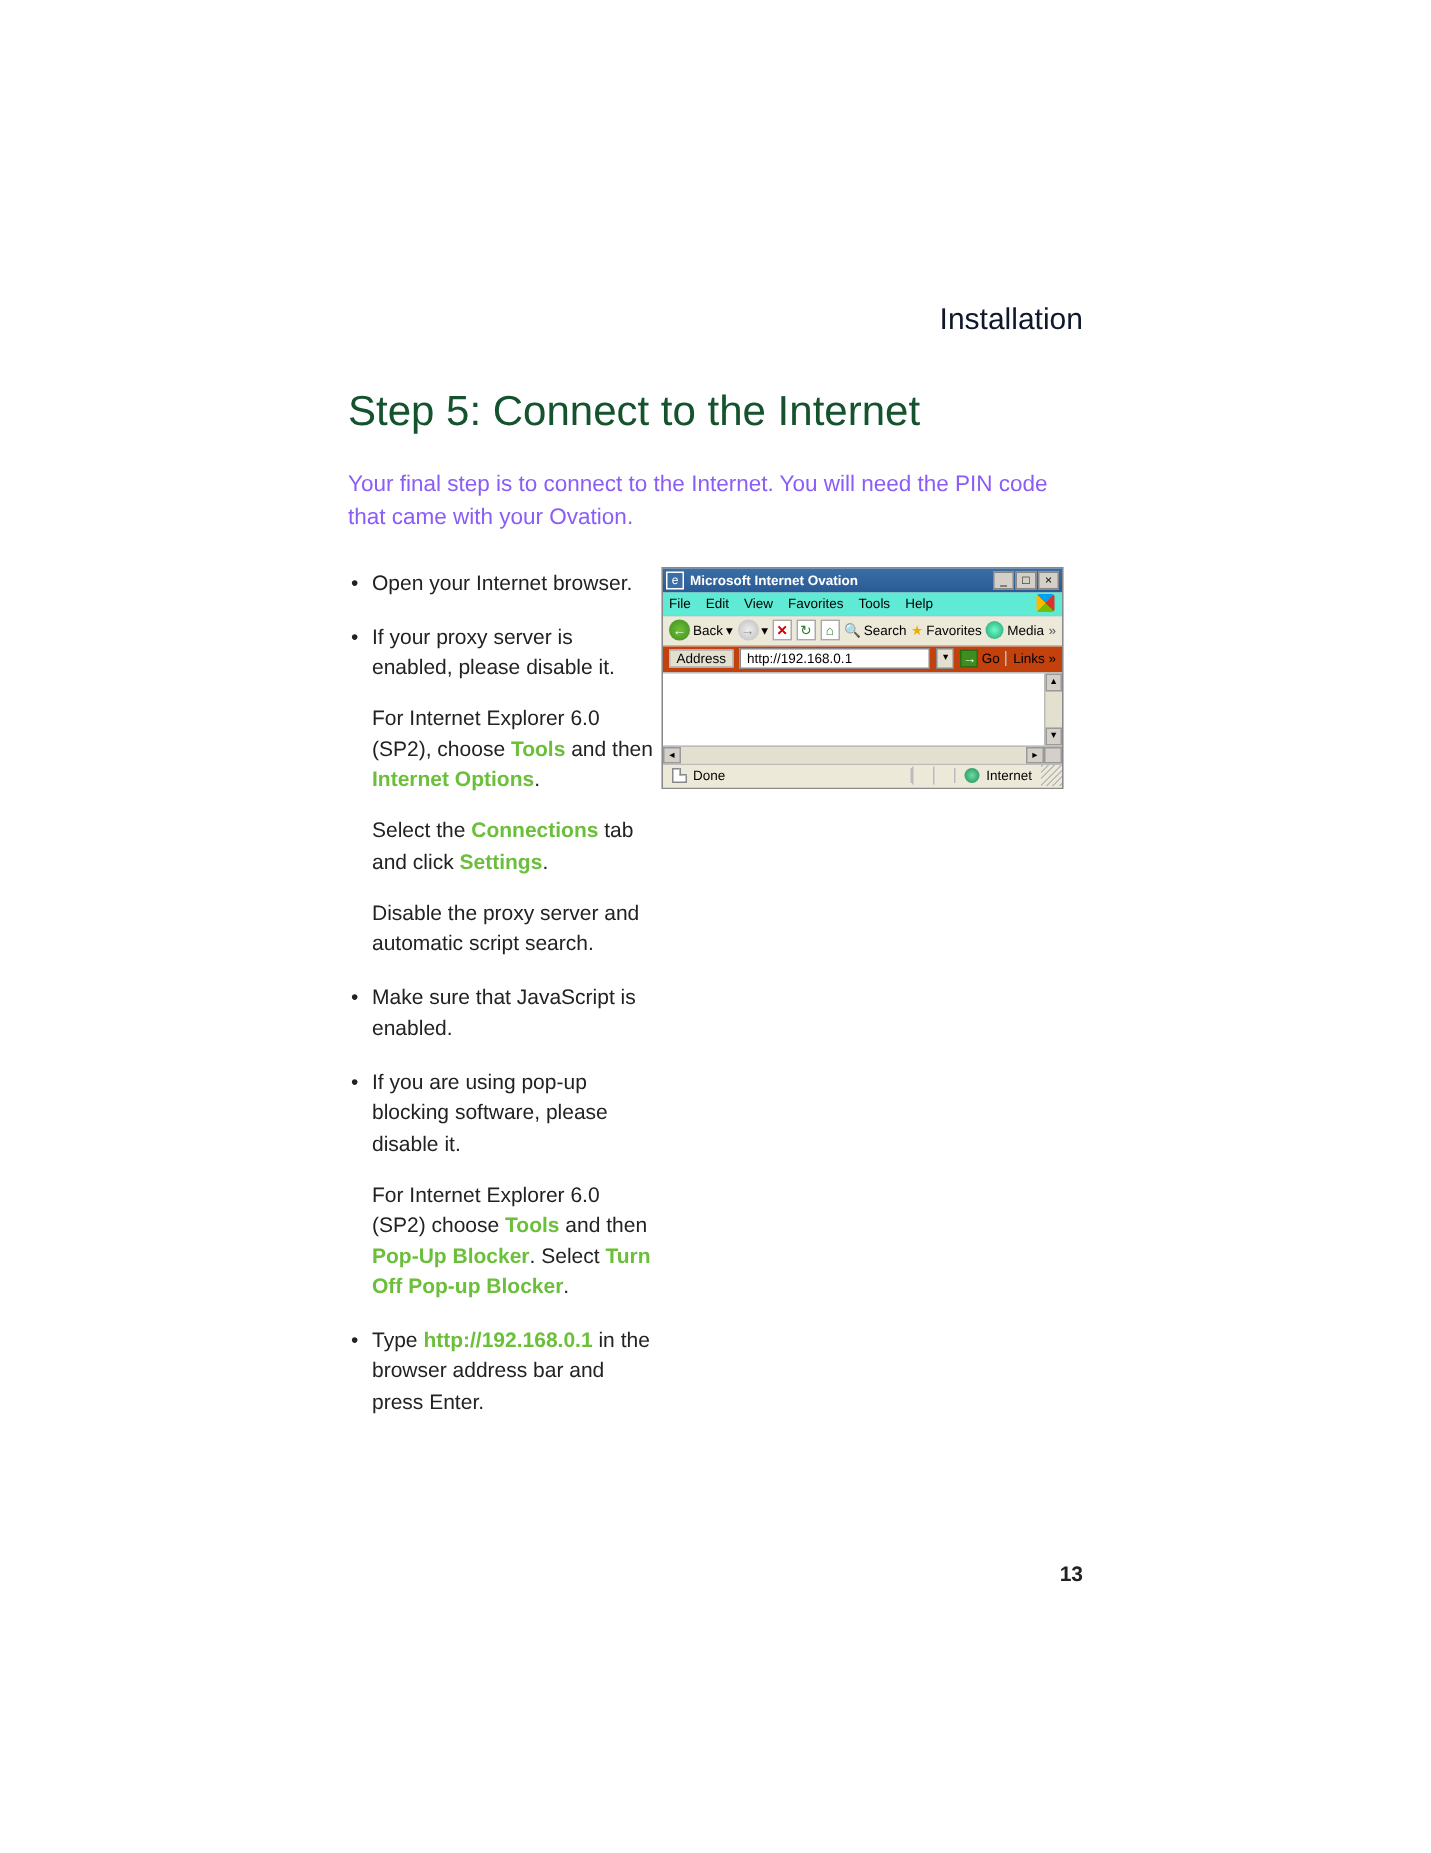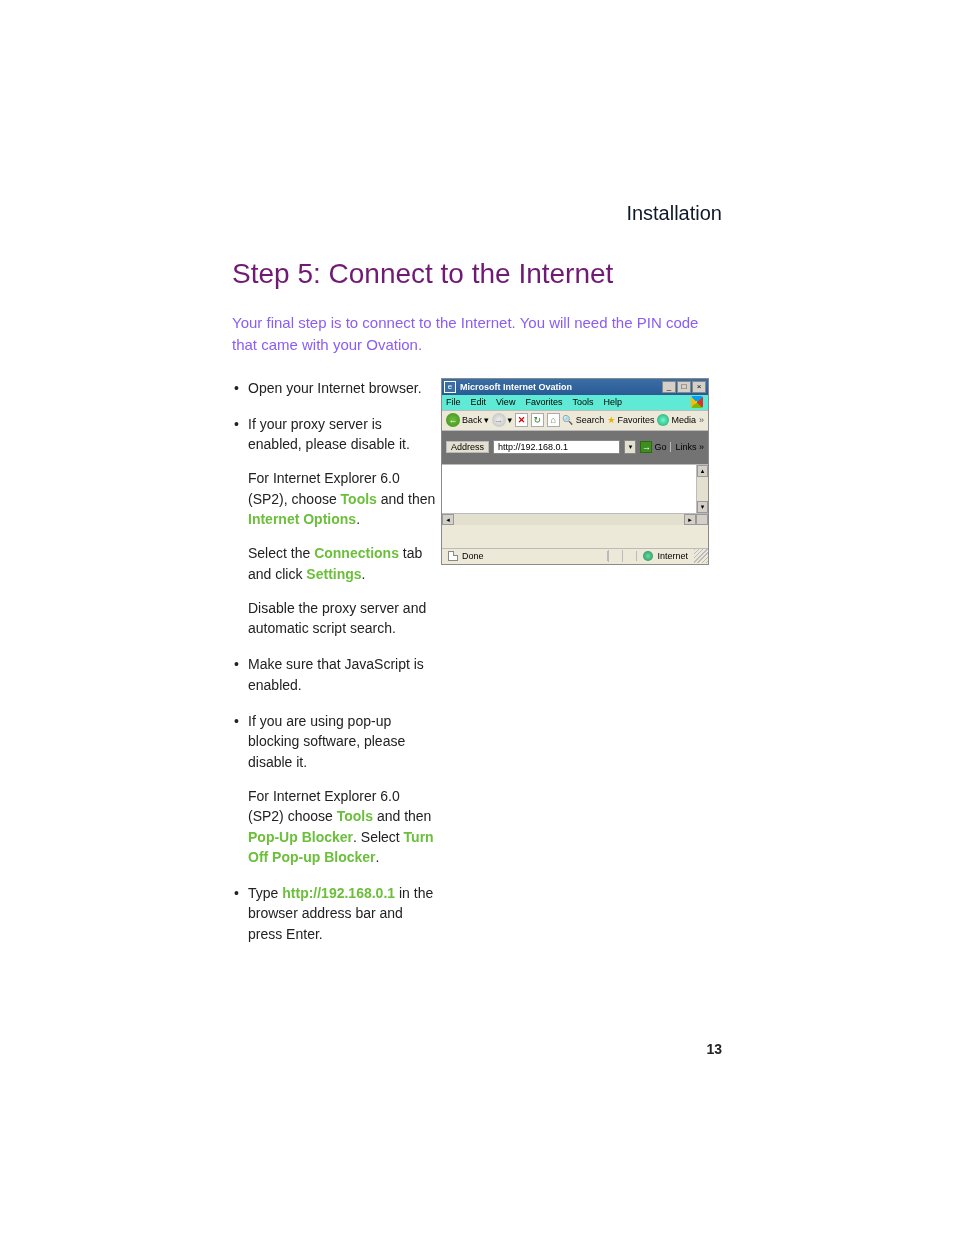--- a/index.html
+++ b/index.html
@@ -1,20 +1,20 @@
 <!DOCTYPE html>
 <html><head>
 <meta charset="utf-8">
 <style>
   * { box-sizing: border-box; margin: 0; padding: 0; }
   html, body { width: 954px; height: 1235px; background: #fff; font-family: "Segoe UI", "Helvetica Neue", Arial, sans-serif; color: #333; }
   .page { position: relative; width: 954px; height: 1235px; }
   .header-label { position: absolute; top: 202px; right: 232px; color: #0f172a; font-size: 20px; font-weight: 300; }
   .content { position: absolute; top: 258px; left: 232px; width: 492px; }
-  h1.title { font-size: 28px; font-weight: 300; color: #701a75; margin-bottom: 22px; }
+  h1.title { font-size: 28px; font-weight: 300; color: #14532d; margin-bottom: 22px; }
   .intro { font-size: 15px; line-height: 1.45; color: #8b5cf6; margin-bottom: 22px; }
   .two-col { display: flex; gap: 4px; }
   .left-col { width: 205px; }
   .right-col { flex: 1; }
   ul.steps { list-style: none; font-size: 14px; line-height: 1.45; color: #222; }
   ul.steps > li { position: relative; padding-left: 16px; margin-bottom: 16px; }
   ul.steps > li::before { content: "•"; position: absolute; left: 2px; top: 0; }
   .sub { margin-top: 14px; }
   .hl { color: #6bbf3a; font-weight: 600; }
   .page-num { position: absolute; bottom: 178px; right: 232px; font-size: 14px; font-weight: 600; color: #222; }
@@ -36,36 +36,36 @@
   .circ { width: 14px; height: 14px; border-radius: 50%; display: inline-flex; align-items: center; justify-content: center; font-size: 9px; }
   .circ.green { background: radial-gradient(#6fbf3a, #3e8e1e); color: #fff; }
   .circ.grey { background: radial-gradient(#eee,#bbb); color: #888; }
   .sq { width: 14px; height: 14px; background: #fff; border: 1px solid #aaa; display: inline-flex; align-items: center; justify-content: center; font-size: 9px; }
   .sq.red { color: #c00; font-weight: bold; }
   .sq.refresh { color: #2a7a2a; }
   .sq.home { color: #2a7a2a; }
   .star { color: #e8b000; }
   .media-ico { width: 12px; height: 12px; border-radius: 50%; background: radial-gradient(#6fc, #2a9a6a); display: inline-block; }
   .ie-toolbar .chev { font-size: 9px; color: #555; margin-left: auto; }
-  .ie-addr { display: flex; align-items: center; height: 34px; background: #737373; border-bottom: 1px solid #bbb; padding: 0 4px; gap: 4px; }
+  .ie-addr { display: flex; align-items: center; height: 18px; background: #c2410c; border-bottom: 1px solid #bbb; padding: 0 4px; gap: 4px; }
   .addr-label { background: #e4e0d0; border: 1px solid #bbb; padding: 0 4px; font-size: 9px; }
   .addr-field { flex: 1; background: #fff; border: 1px solid #888; height: 14px; padding: 0 4px; font-size: 9px; display: flex; align-items: center; }
   .addr-dd { width: 12px; height: 14px; background: #e4e0d0; border: 1px solid #888; font-size: 7px; text-align: center; line-height: 12px; }
   .go-btn { display: inline-flex; align-items: center; gap: 2px; font-size: 9px; }
   .go-arrow { width: 12px; height: 12px; background: #3e8e1e; color: #fff; display: inline-flex; align-items: center; justify-content: center; border: 1px solid #2a6a14; font-size: 9px; }
   .links-lbl { font-size: 9px; border-left: 1px solid #bbb; padding-left: 4px; }
   .ie-view { position: relative; height: 48px; background: #fff; }
   .ie-view .vscroll { position: absolute; top: 0; right: 0; width: 12px; height: 100%; background: #e4e0d0; border-left: 1px solid #bbb; }
   .ie-view .vscroll .vbtn { height: 12px; background: #d4d0c8; border: 1px solid #999; font-size: 7px; text-align: center; line-height: 10px; }
   .ie-view .vscroll .vtrack { height: calc(100% - 24px); }
   .ie-hscroll { position: relative; height: 12px; background: #e4e0d0; border-top: 1px solid #bbb; display: flex; }
   .ie-hscroll .hbtn { width: 12px; background: #d4d0c8; border: 1px solid #999; font-size: 7px; text-align: center; line-height: 10px; }
   .ie-hscroll .htrack { flex: 1; }
   .ie-hscroll .corner { width: 12px; background: #d4d0c8; border: 1px solid #999; }
-  .ie-status { display: flex; align-items: center; height: 16px; background: #ece9d8; border-top: 1px solid #bbb; font-size: 9px; margin-top: 23px; }
+  .ie-status { display: flex; align-items: center; height: 16px; background: #ece9d8; border-top: 1px solid #bbb; font-size: 9px; }
   .ie-status .st-left { padding: 0 6px; display: flex; align-items: center; gap: 4px; flex: 1; border-right: 1px solid #bbb; }
   .ie-status .st-slot { width: 14px; height: 12px; border-left: 1px solid #bbb; }
   .ie-status .st-zone { padding: 0 6px; display: flex; align-items: flex-end; gap: 4px; border-left: 1px solid #bbb; }
   .ie-status .globe { width: 10px; height: 10px; border-radius: 50%; background: radial-gradient(#6fdc9f,#1a8a5a); display: inline-block; }
   .ie-status .grip { width: 14px; height: 14px; background:
      repeating-linear-gradient(135deg, #bbb 0 1px, transparent 1px 3px); }
   .doc-ico { width: 10px; height: 10px; background: #fff; border: 1px solid #888; display: inline-block; position: relative; }
   .doc-ico::after { content: ""; position: absolute; right: -1px; top: -1px; width: 4px; height: 4px; background: #ece9d8; border-left: 1px solid #888; border-bottom: 1px solid #888; }
 </style>
 </head>

